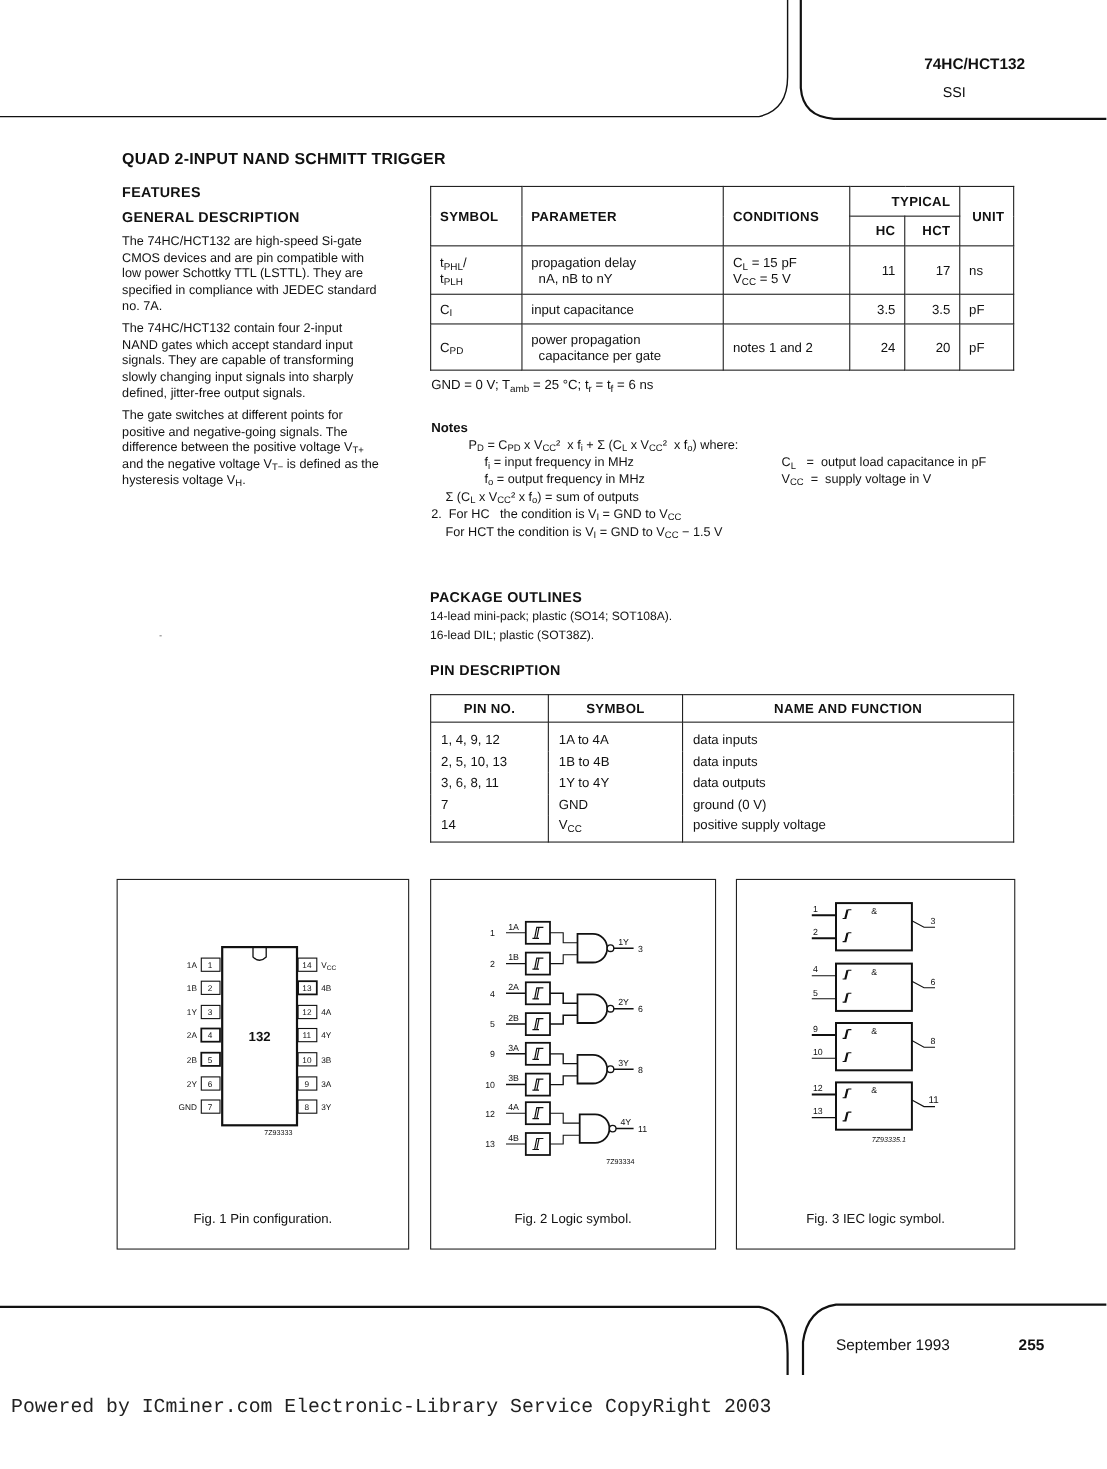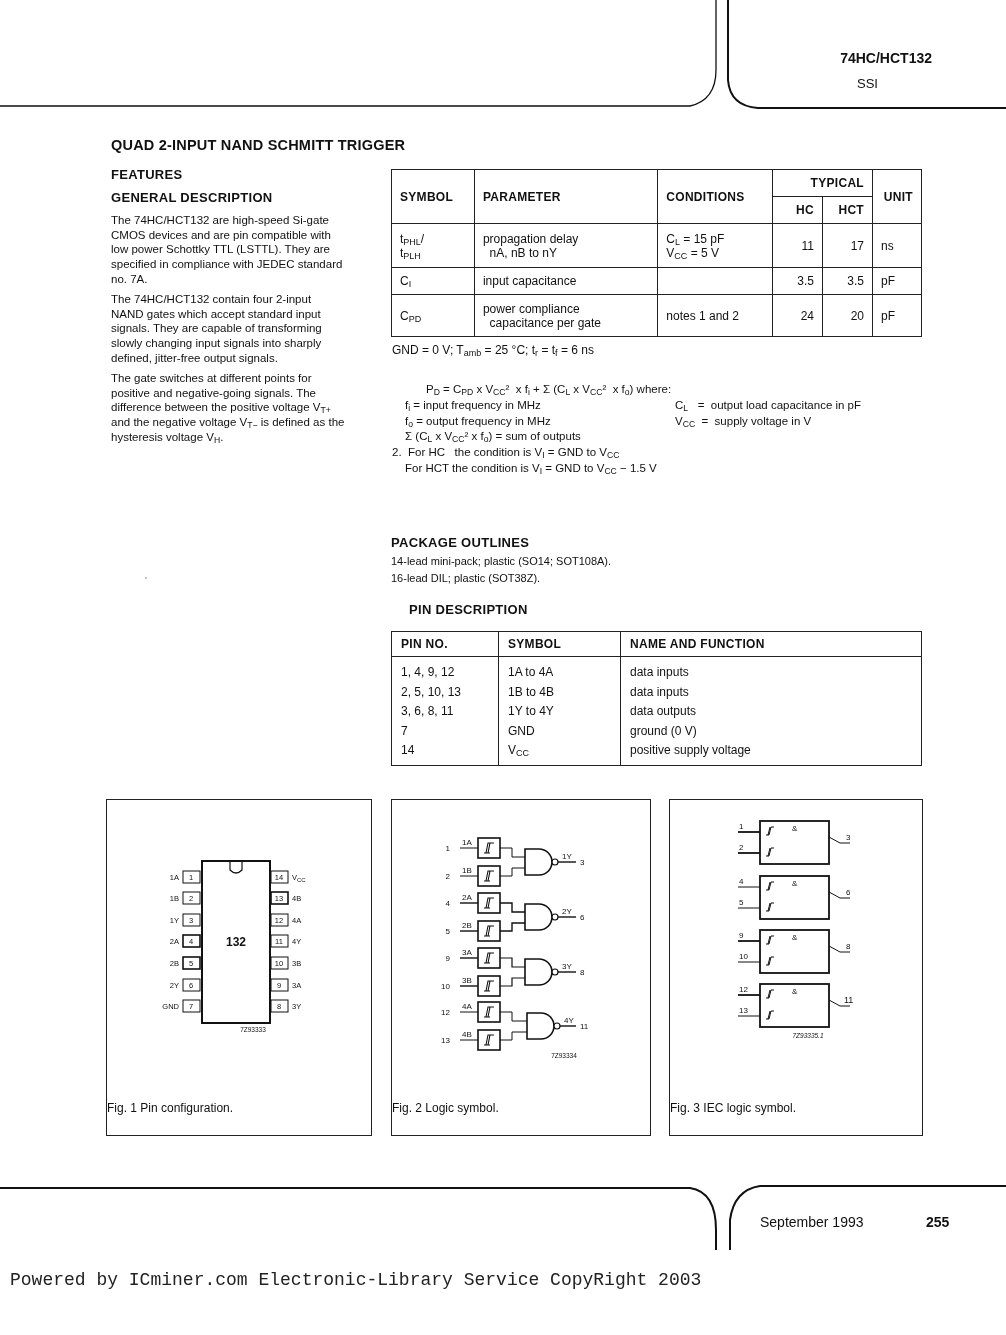--- a/index.html
+++ b/index.html
@@ -26,38 +26,38 @@
     .spec { left: 391px; top: 169px; width: 531px; }
     .spec th, .spec td { border: 1.3px solid #222; padding: 2px 8px; vertical-align: middle; }
     .spec th { font-weight: bold; text-align: left; letter-spacing: 0.3px; font-size: 12px; }
     .spec th.c, .spec td.c { text-align: right; }
     .cond-note { left: 392px; top: 343px; font-size: 12px; }
 
     
     .notes { left: 392px; top: 382px; width: 540px; font-size: 11.5px; line-height: 15.8px; }
     .notes .nh { font-weight: bold; font-size: 12px; }
     .note-row { position: relative; }
-    .indent { padding-left: 13px; }
+    .indent { padding-left: 13px; justify-content: center; }
     .indent-f { padding-left: 34px; }
 
     .pkg { left: 391px; top: 534px; font-size: 11px; line-height: 17px; }
-    .pinh { left: 409px; top: 602px; text-align: right; }
+    .pinh { left: 391px; top: 602px; text-align: right; }
 
     .pin { left: 391px; top: 631px; width: 531px; }
-    .pin th { font-weight: bold; text-align: left; border: 1.3px solid #222; padding: 5px 9px; font-size: 12px; letter-spacing: 0.3px; }
+    .pin th { font-weight: bold; text-align: center; border: 1.3px solid #222; padding: 5px 9px; font-size: 12px; letter-spacing: 0.3px; }
     .pin td { padding: 0 9px; font-size: 12px; line-height: 19.5px; border-left: 1.3px solid #222; border-right: 1.3px solid #222; }
     .pin tr.first td { padding-top: 6px; }
     .pin tr.last td { border-bottom: 1.3px solid #222; padding-bottom: 4px; }
 
     
     .fig { border: 1.4px solid #222; background: #fff; }
     .fig1 { left: 106px; top: 799px; width: 264px; height: 335px; }
     .fig2 { left: 391px; top: 799px; width: 258px; height: 335px; }
     .fig3 { left: 669px; top: 799px; width: 252px; height: 335px; }
-    .cap { position: absolute; left: 0; right: 0; bottom: 20px; text-align: left; font-size: 12px; }
+    .cap { position: absolute; left: 0; right: 0; bottom: 20px; text-align: center; font-size: 12px; }
     .fig svg { position: absolute; left: 0; top: 0; }
     .svgtxt { font-family: "Liberation Sans", sans-serif; fill: #111; }
 
     
     .foot-date { left: 760px; top: 1214px; font-size: 14px; }
     .foot-page { left: 926px; top: 1214px; font-size: 14px; font-weight: bold; }
     .powered { left: 10px; top: 1270px; font-family: "Liberation Mono", monospace; font-size: 18px; color: #222; white-space: nowrap; }
     .deco { position: absolute; left: 0; top: 0; pointer-events: none; }
   </style>
 </head>
@@ -118,31 +118,32 @@
   <tr style="height:27px">
     <td><span>C</span><sub>I</sub></td>
     <td>input capacitance</td>
     <td></td>
     <td class="c">3.5</td>
     <td class="c">3.5</td>
     <td>pF</td>
   </tr>
   <tr style="height:42px">
     <td><span>C</span><sub>PD</sub></td>
-    <td><span>power compliance</span><br>&nbsp;&nbsp;<span>capacitance per gate</span></td>
+    <td><span>power propagation</span><br>&nbsp;&nbsp;<span>capacitance per gate</span></td>
     <td>notes 1 and 2</td>
     <td class="c">24</td>
     <td class="c">20</td>
     <td>pF</td>
   </tr>
 </tbody>
   </table>
 <div class="abs cond-note"><span>GND = 0 V; T</span><sub>amb</sub><span> = 25 °C; t</span><sub>r</sub><span> = t</span><sub>f</sub><span> = 6 ns</span></div>
 
 <div class="abs notes">
+  <div class="nh">Notes</div>
   <div class="indent-f">P<sub>D</sub> = C<sub>PD</sub> x V<sub>CC</sub>² &nbsp;x f<sub>i</sub> + Σ (C<sub>L</sub> x V<sub>CC</sub>² &nbsp;x f<sub>o</sub>) where:</div>
   <div class="indent" style="display:flex">
     <div style="width:270px">
       <div><span>f</span><sub>i</sub><span> =  input frequency in MHz</span></div>
       <div><span>f</span><sub>o</sub><span> =  output frequency in MHz</span></div>
     </div>
     <div>
       <div><span>C</span><sub>L</sub><span style="white-space:pre">   =  output load capacitance in pF</span></div>
       <div><span>V</span><sub>CC</sub><span style="white-space:pre">  =  supply voltage in V</span></div>
     </div>

